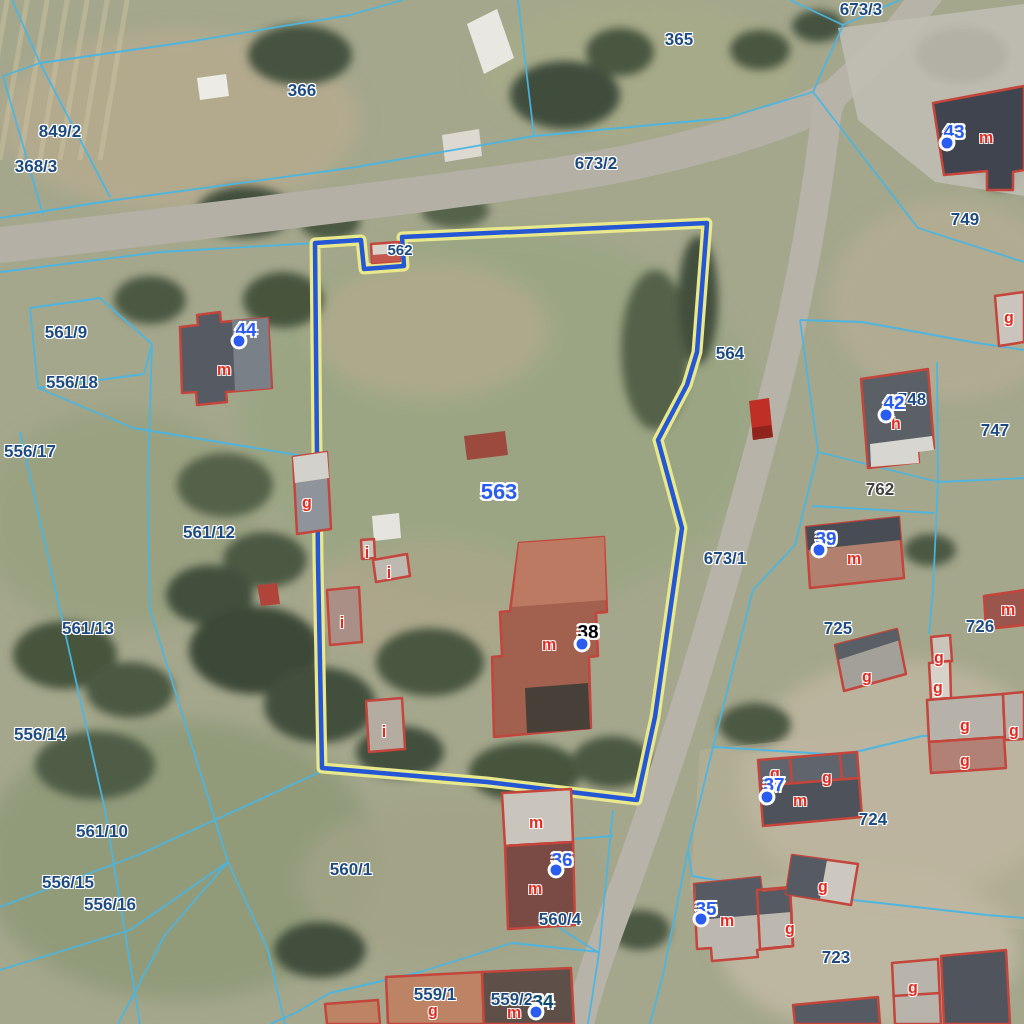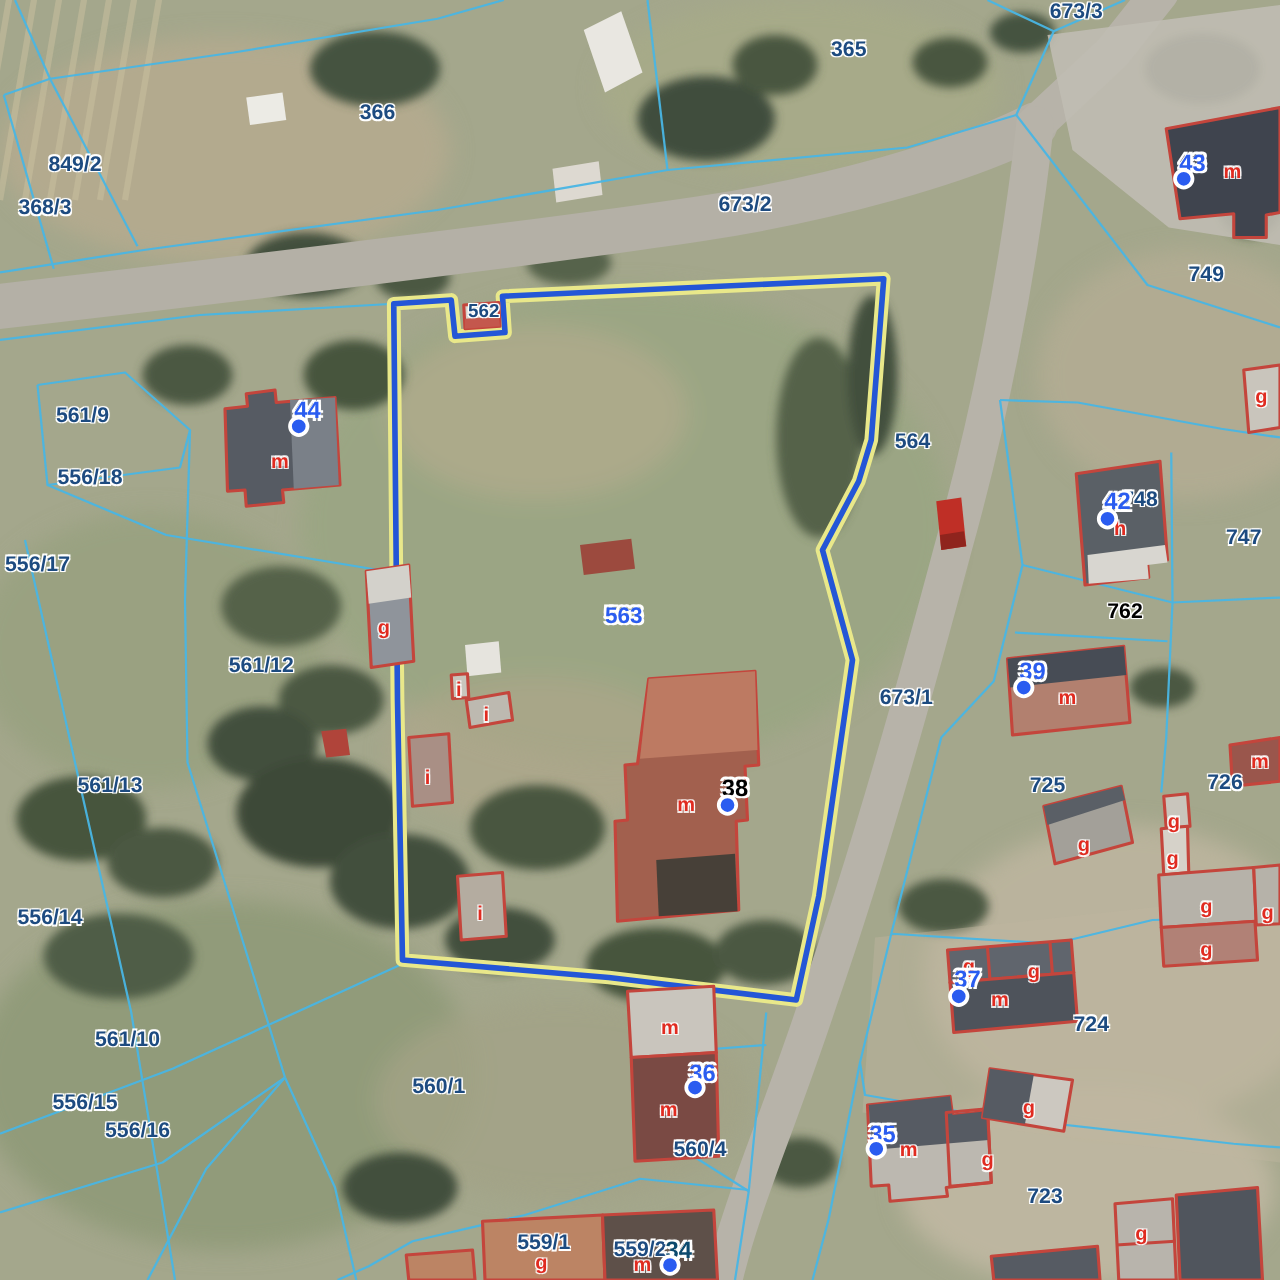--- a/index.html
+++ b/index.html
@@ -12,21 +12,21 @@
   #label-layer{position:absolute;left:0;top:0;width:1024px;height:1024px;pointer-events:none;}
   .map-label{
     position:absolute;transform:translate(-50%,-50%);
     font-weight:bold;white-space:nowrap;line-height:1;
   }
   .parcel{
     font-size:17px;
     text-shadow:-1px -1px 0 #fff,1px -1px 0 #fff,-1px 1px 0 #fff,1px 1px 0 #fff,0 0 2px #fff;
   }
   .sel{
-    font-size:18px;
+    font-size:22px;
     text-shadow:-2px -2px 0 #fff,2px -2px 0 #fff,-2px 2px 0 #fff,2px 2px 0 #fff,0 0 3px #fff;
   }
   .addr{
     font-size:19px;
     text-shadow:-2px -2px 0 #fff,2px -2px 0 #fff,-2px 2px 0 #fff,2px 2px 0 #fff,0 0 3px #fff;
     padding-left:12px;
   }
   .letter{
     font-size:16px;
     text-shadow:-1px -1px 0 rgba(255,255,255,.85),1px -1px 0 rgba(255,255,255,.85),-1px 1px 0 rgba(255,255,255,.85),1px 1px 0 rgba(255,255,255,.85);
@@ -249,36 +249,36 @@
       <span class="map-label parcel" style="left: 60px; top: 131px; color: rgb(29, 75, 128);">849/2</span>
       <span class="map-label parcel" style="left: 36px; top: 166px; color: rgb(29, 75, 128);">368/3</span>
       <span class="map-label parcel" style="left: 965px; top: 219px; color: rgb(29, 75, 128);">749</span>
       <span class="map-label parcel" style="left: 66px; top: 332px; color: rgb(29, 75, 128);">561/9</span>
       <span class="map-label parcel" style="left: 72px; top: 382px; color: rgb(29, 75, 128);">556/18</span>
       <span class="map-label parcel" style="left: 730px; top: 353px; color: rgb(29, 75, 128);">564</span>
       <span class="map-label parcel" style="left: 30px; top: 451px; color: rgb(29, 75, 128);">556/17</span>
       <span class="map-label parcel" style="left: 209px; top: 532px; color: rgb(29, 75, 128);">561/12</span>
       <span class="map-label parcel" style="left: 912px; top: 399px; color: rgb(29, 75, 128);">748</span>
       <span class="map-label parcel" style="left: 995px; top: 430px; color: rgb(29, 75, 128);">747</span>
-      <span class="map-label parcel" style="left: 900px; top: 489px; color: #000000;">762</span>
+      <span class="map-label parcel" style="left: 880px; top: 489px; color: #404040;">762</span>
       <span class="map-label parcel" style="left: 725px; top: 558px; color: rgb(29, 75, 128);">673/1</span>
       <span class="map-label parcel" style="left: 838px; top: 628px; color: rgb(29, 75, 128);">725</span>
       <span class="map-label parcel" style="left: 980px; top: 626px; color: rgb(29, 75, 128);">726</span>
       <span class="map-label parcel" style="left: 88px; top: 628px; color: rgb(29, 75, 128);">561/13</span>
       <span class="map-label parcel" style="left: 40px; top: 734px; color: rgb(29, 75, 128);">556/14</span>
       <span class="map-label parcel" style="left: 873px; top: 819px; color: rgb(29, 75, 128);">724</span>
       <span class="map-label parcel" style="left: 102px; top: 831px; color: rgb(29, 75, 128);">561/10</span>
       <span class="map-label parcel" style="left: 68px; top: 882px; color: rgb(29, 75, 128);">556/15</span>
       <span class="map-label parcel" style="left: 110px; top: 904px; color: rgb(29, 75, 128);">556/16</span>
       <span class="map-label parcel" style="left: 351px; top: 869px; color: rgb(29, 75, 128);">560/1</span>
       <span class="map-label parcel" style="left: 560px; top: 919px; color: rgb(29, 75, 128);">560/4</span>
       <span class="map-label parcel" style="left: 512px; top: 971px; color: rgb(29, 75, 128); margin-top: 28px;">559/2</span>
       <span class="map-label parcel" style="left: 435px; top: 994px; color: rgb(29, 75, 128);">559/1</span>
       <span class="map-label parcel" style="left: 836px; top: 957px; color: rgb(29, 75, 128);">723</span>
-      <span class="map-label parcel" style="left: 387px; top: 249px; color: rgb(29, 75, 128); font-size: 15px;">562</span>
+      <span class="map-label parcel" style="left: 400px; top: 249px; color: rgb(29, 75, 128); font-size: 15px;">562</span>
       <span class="map-label sel" style="left: 499px; top: 492px; color: rgb(42, 92, 240);">563</span>
       <span class="map-label letter" style="left: 986px; top: 138px; color: rgb(224, 43, 32);">m</span>
       <span class="map-label letter" style="left: 224px; top: 370px; color: rgb(224, 43, 32);">m</span>
       <span class="map-label letter" style="left: 307px; top: 503px; color: rgb(224, 43, 32);">g</span>
       <span class="map-label letter" style="left: 1009px; top: 318px; color: rgb(224, 43, 32);">g</span>
       <span class="map-label letter" style="left: 367px; top: 553px; color: rgb(224, 43, 32);">i</span>
       <span class="map-label letter" style="left: 389px; top: 573px; color: rgb(224, 43, 32);">i</span>
       <span class="map-label letter" style="left: 342px; top: 623px; color: rgb(224, 43, 32);">i</span>
       <span class="map-label letter" style="left: 384px; top: 732px; color: rgb(224, 43, 32);">i</span>
       <span class="map-label letter" style="left: 549px; top: 645px; color: rgb(224, 43, 32);">m</span>

